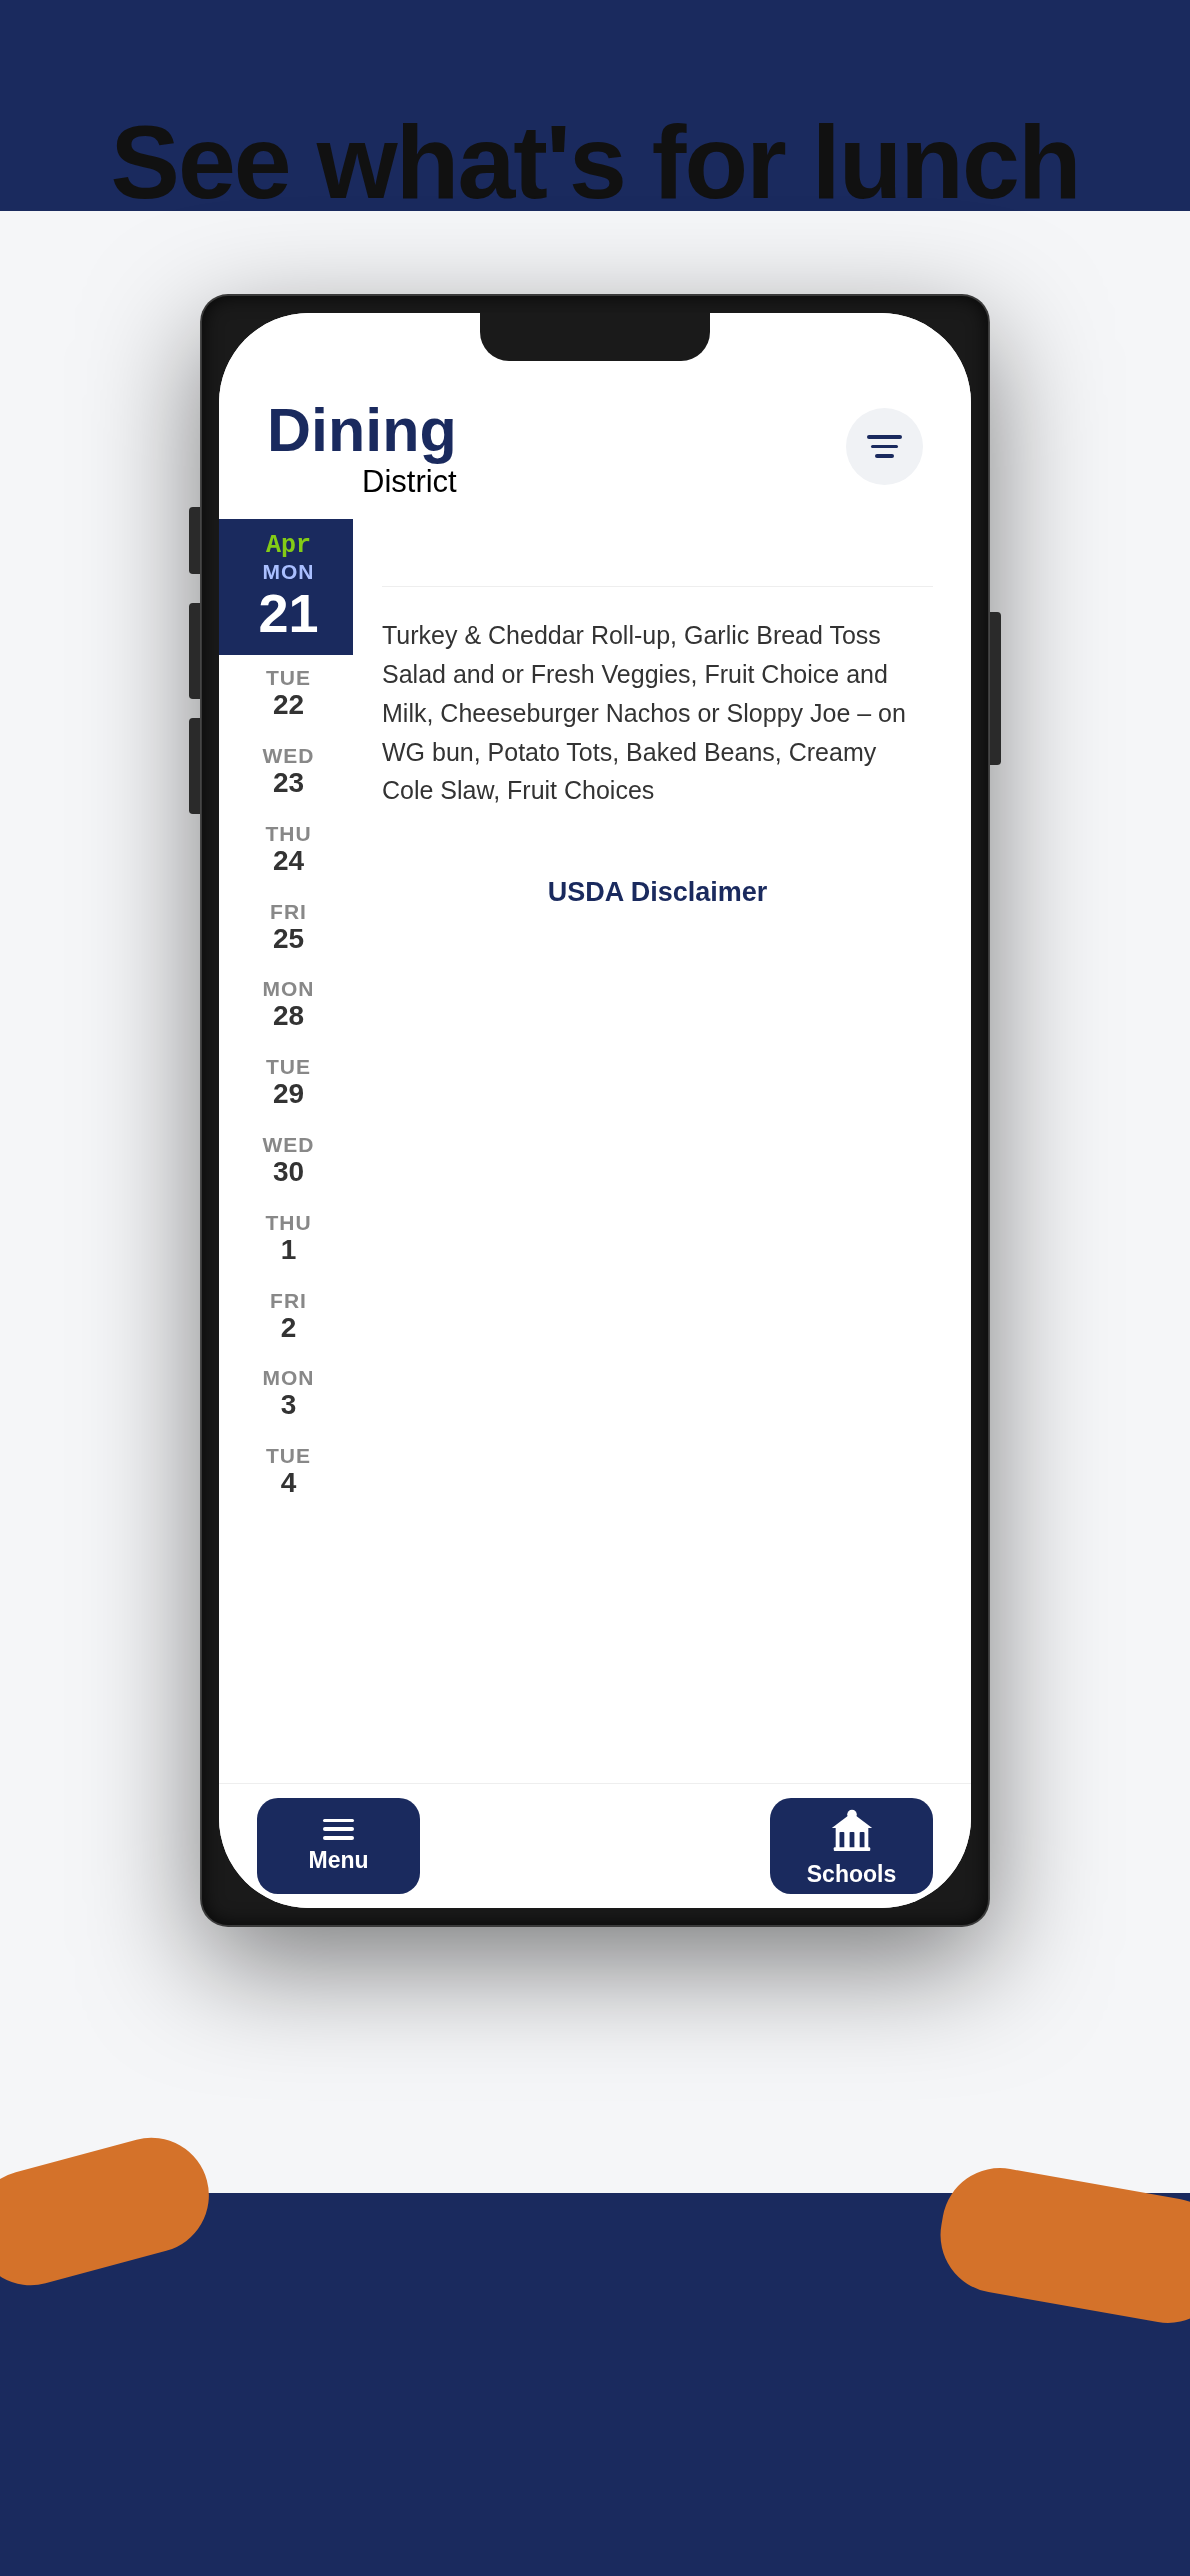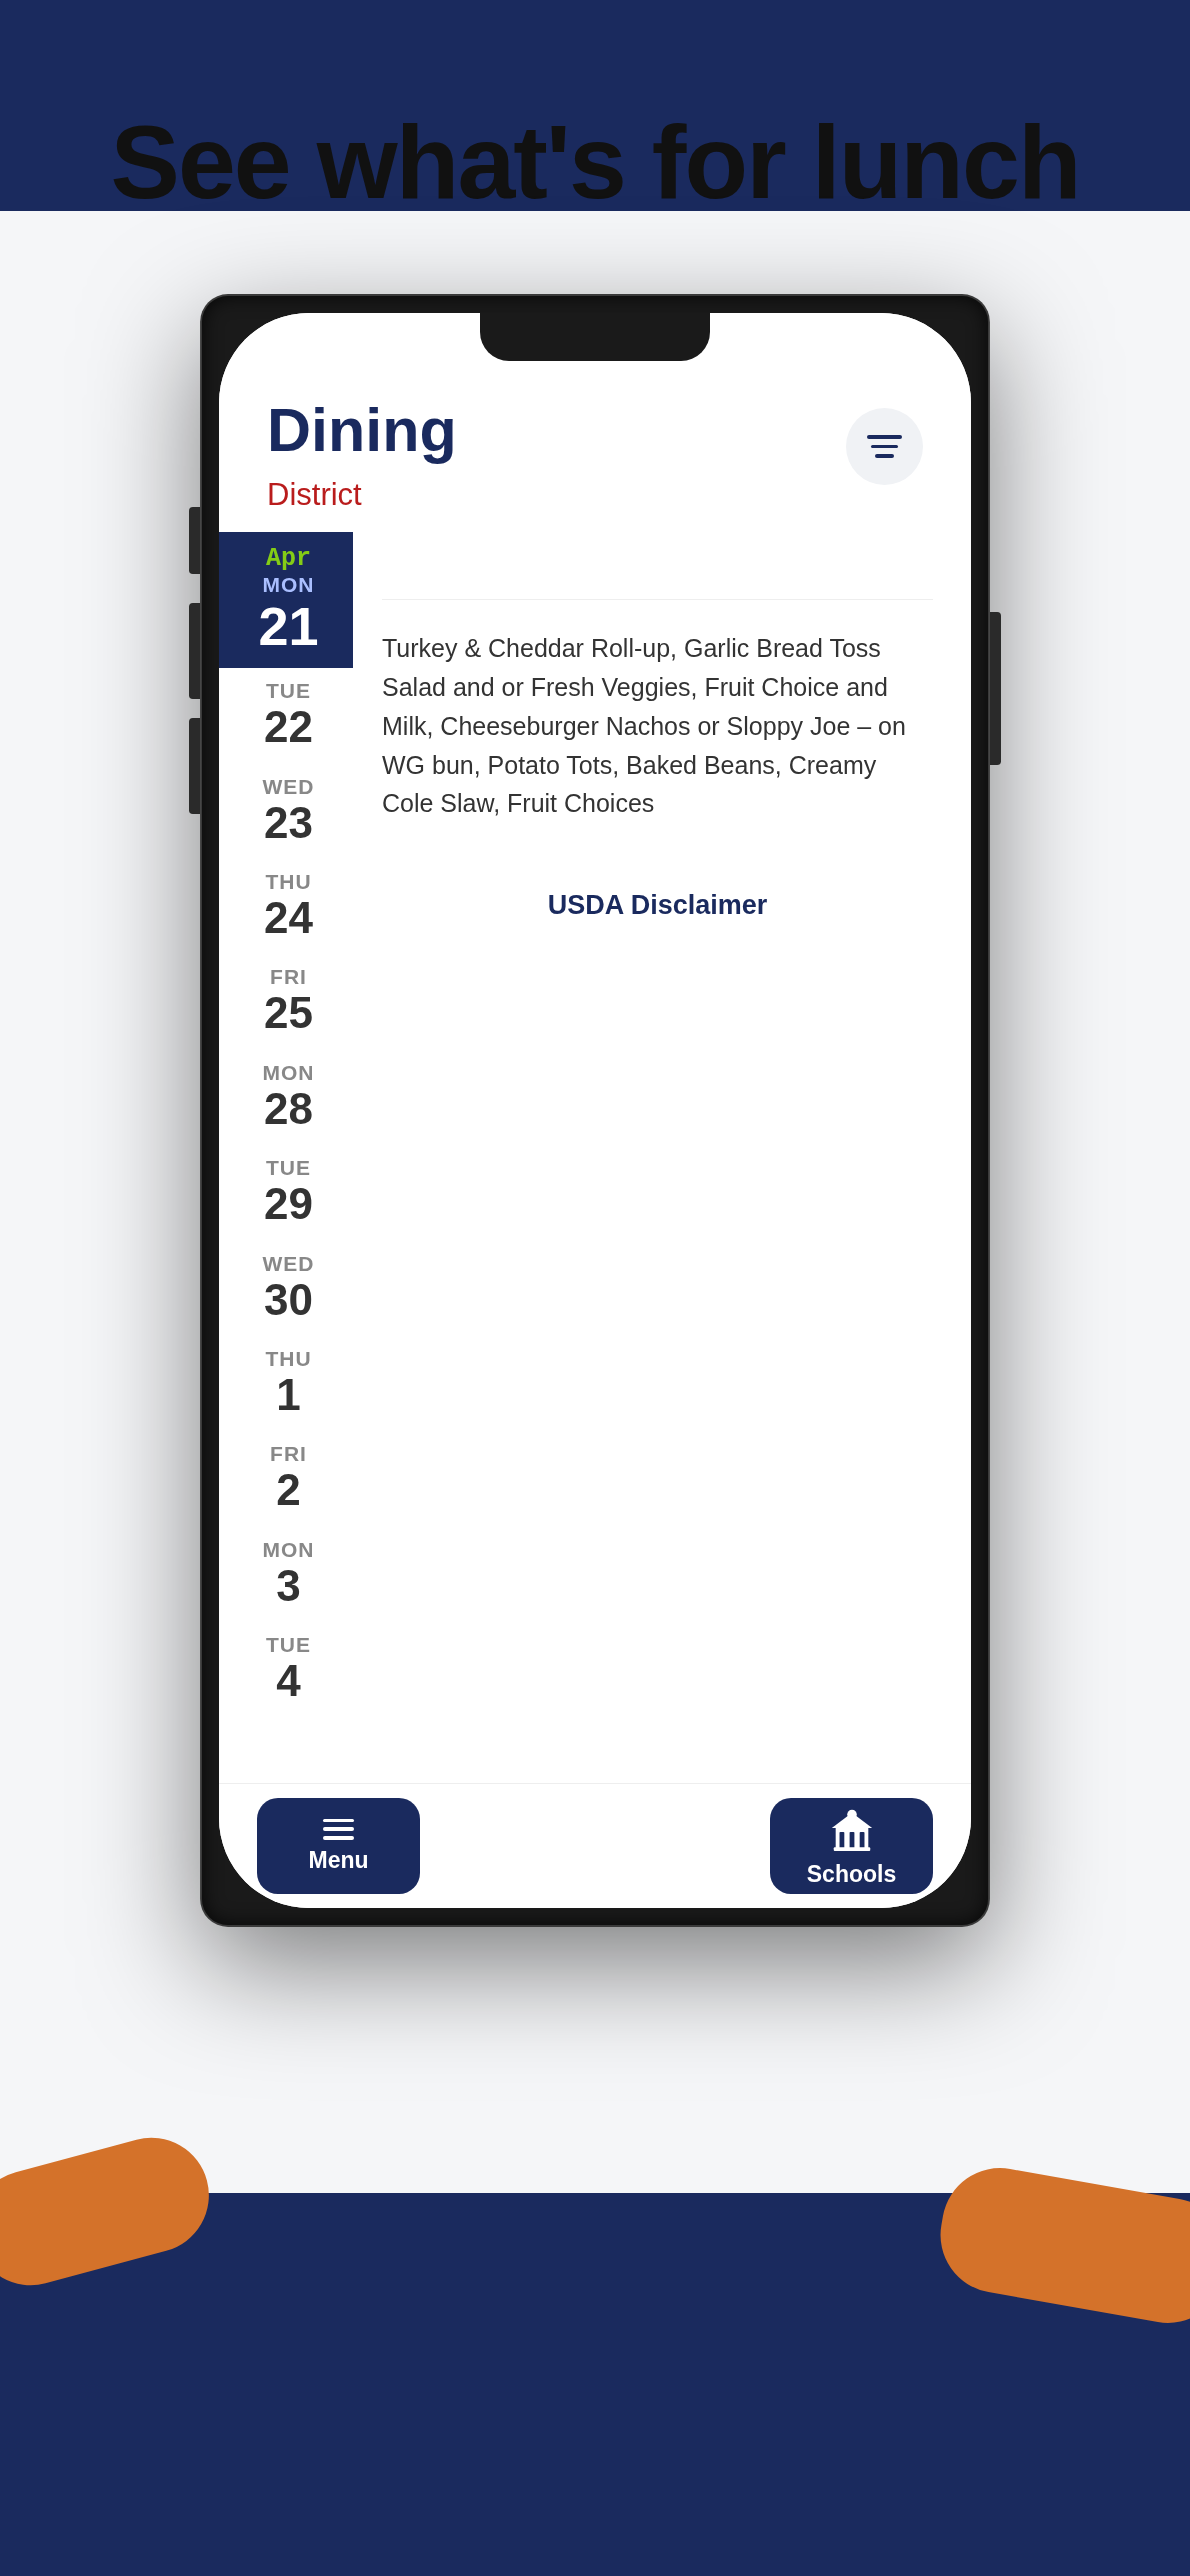--- a/index.html
+++ b/index.html
@@ -200,23 +200,24 @@
 
     .app-title {
       font-size: 61px;
       font-weight: 900;
       color: #1a2a5e;
       line-height: 1.0;
     }
 
     .app-subtitle {
       font-size: 31px;
-      color: #b91c1c;
+      color: #000000;
       font-weight: 400;
-      margin-top: 16px;
+      margin-top: 3px;
+      text-align: right;
     }
 
     .filter-btn {
       width: 77px;
       height: 77px;
       border-radius: 50%;
       background: #f0f2f5;
       border: none;
       display: flex;
       align-items: center;
@@ -278,21 +279,21 @@
 
     .day-name {
       font-size: 21px;
       font-weight: 600;
       color: #888;
       text-transform: uppercase;
       letter-spacing: 1px;
     }
 
     .day-number {
-      font-size: 44px;
+      font-size: 28px;
       font-weight: 700;
       color: #333;
       line-height: 1.1;
     }
 
     .calendar-day.active .day-name {
       color: #aabfff;
     }
 
     .calendar-day.active .day-number {

